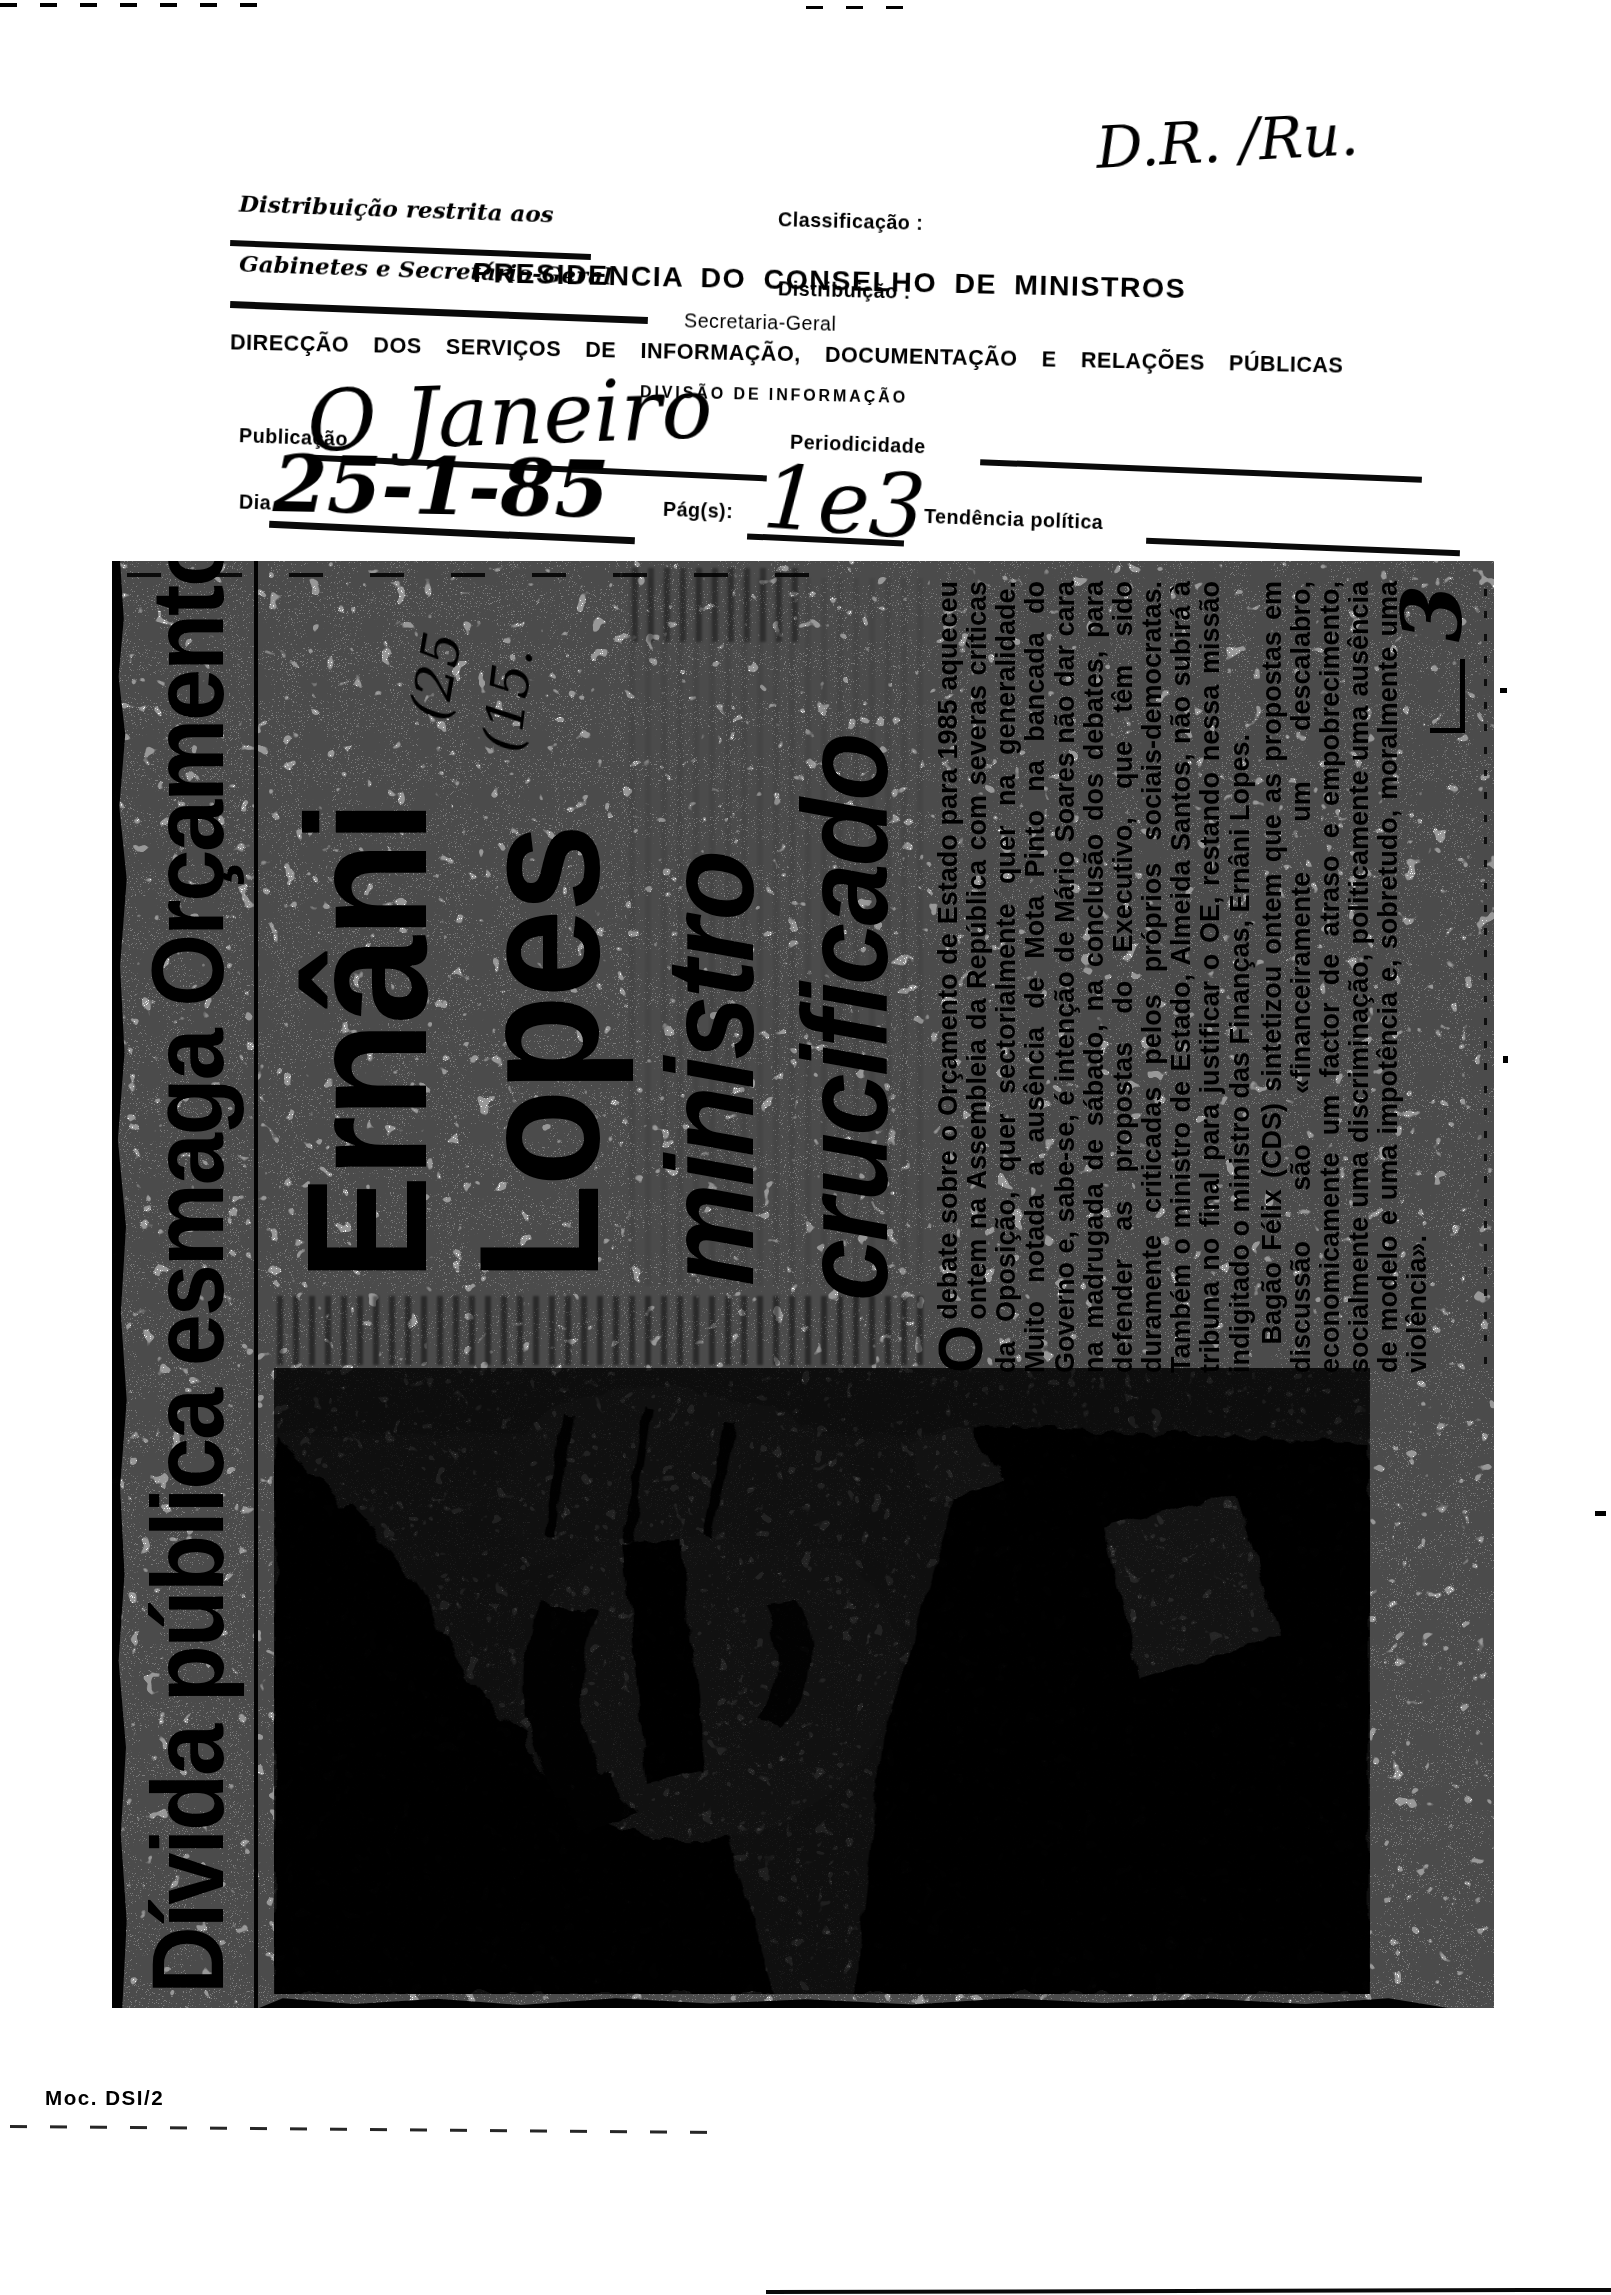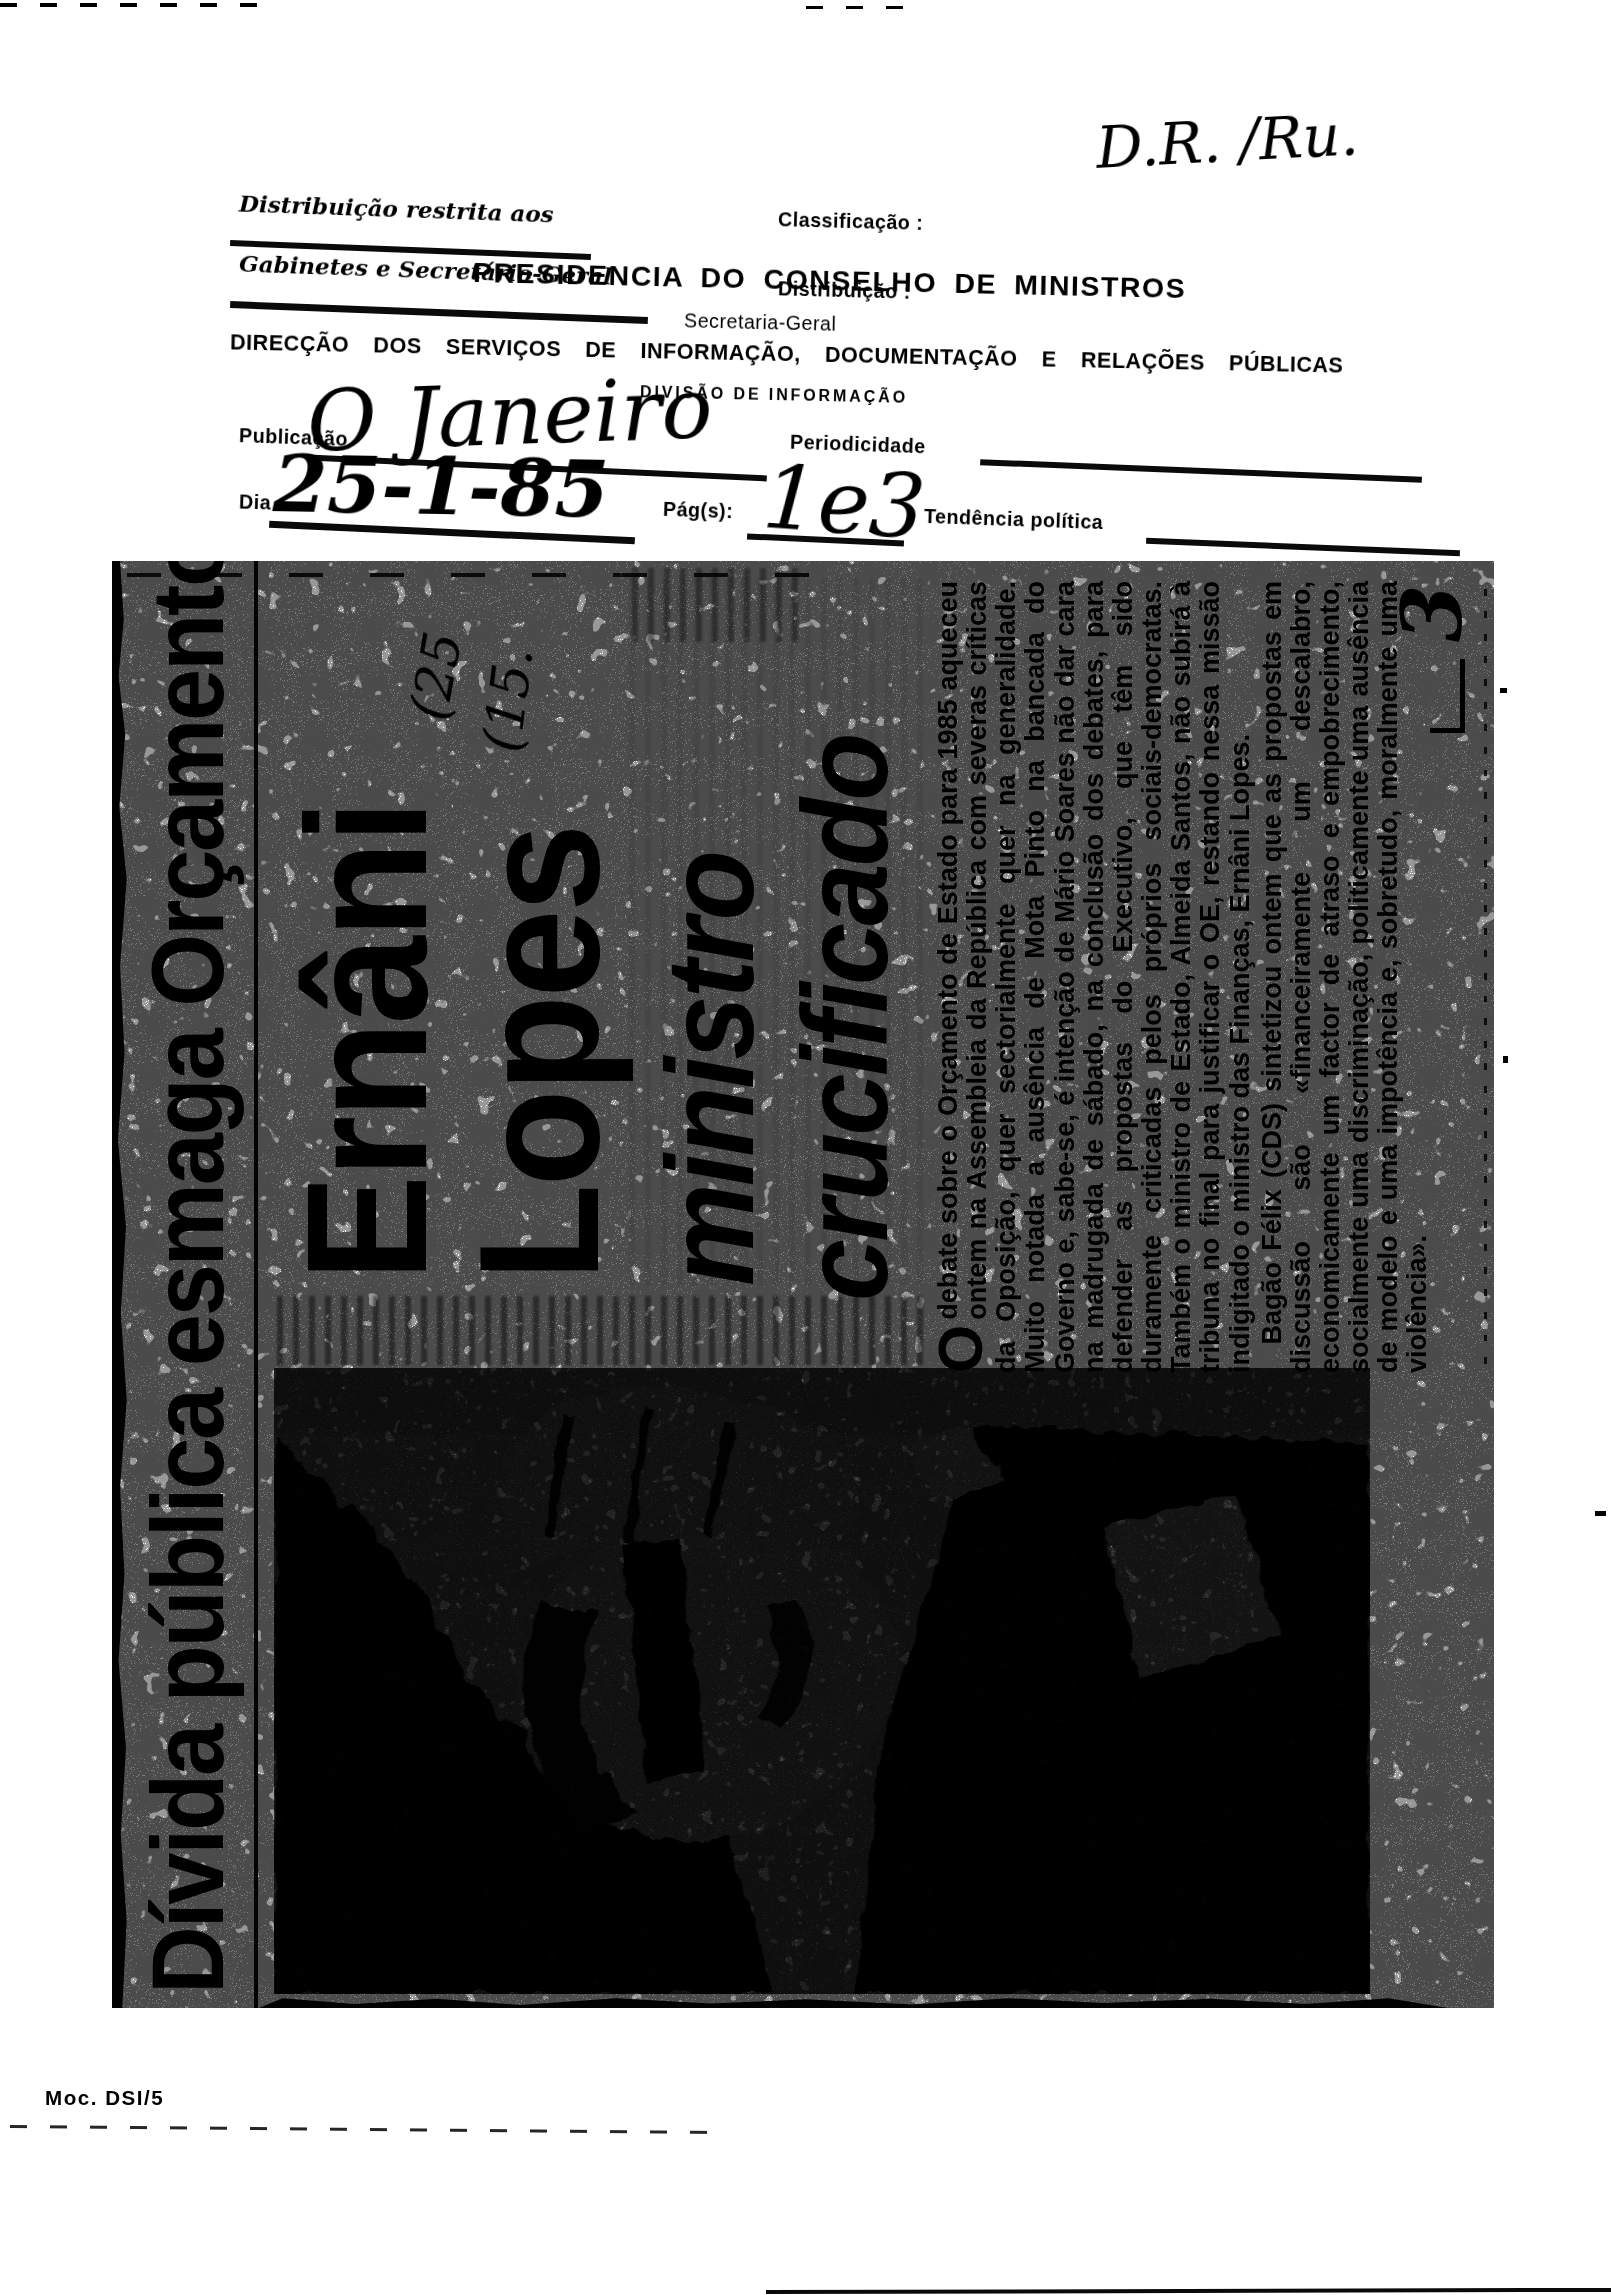--- a/index.html
+++ b/index.html
@@ -185,17 +185,17 @@
       </defs>
       <rect width="2812" height="2946" filter="url(#clipSpeckA)" opacity="0.5"></rect>
       <rect width="2812" height="2946" filter="url(#clipSpeckB)" opacity="0.4"></rect>
     </svg>
   </div>
 
   <div class="abs" style="left:1500px;top:688px;width:6.9px;height:4.9px;background:#000;"></div>
   <div class="abs" style="left:1503px;top:1056px;width:4.9px;height:6.9px;background:#000;"></div>
   <div class="abs" style="left:1595px;top:1511px;width:10.8px;height:4.9px;background:#000;"></div>
 
-  <div class="abs footer-code">Moc. DSI/5</div>
+  <div class="abs footer-code">Moc. DSI/2</div>
   <div class="abs dashline" style="left:9.8px;top:2128px;width:710px;height:3.4px;transform:rotate(0.5deg);opacity:.85;"></div>
   <div class="abs rule" style="left:766px;top:2289px;width:845px;height:3.9px;transform:rotate(-0.15deg);"></div>
 </div>
 
 
 </body></html>

